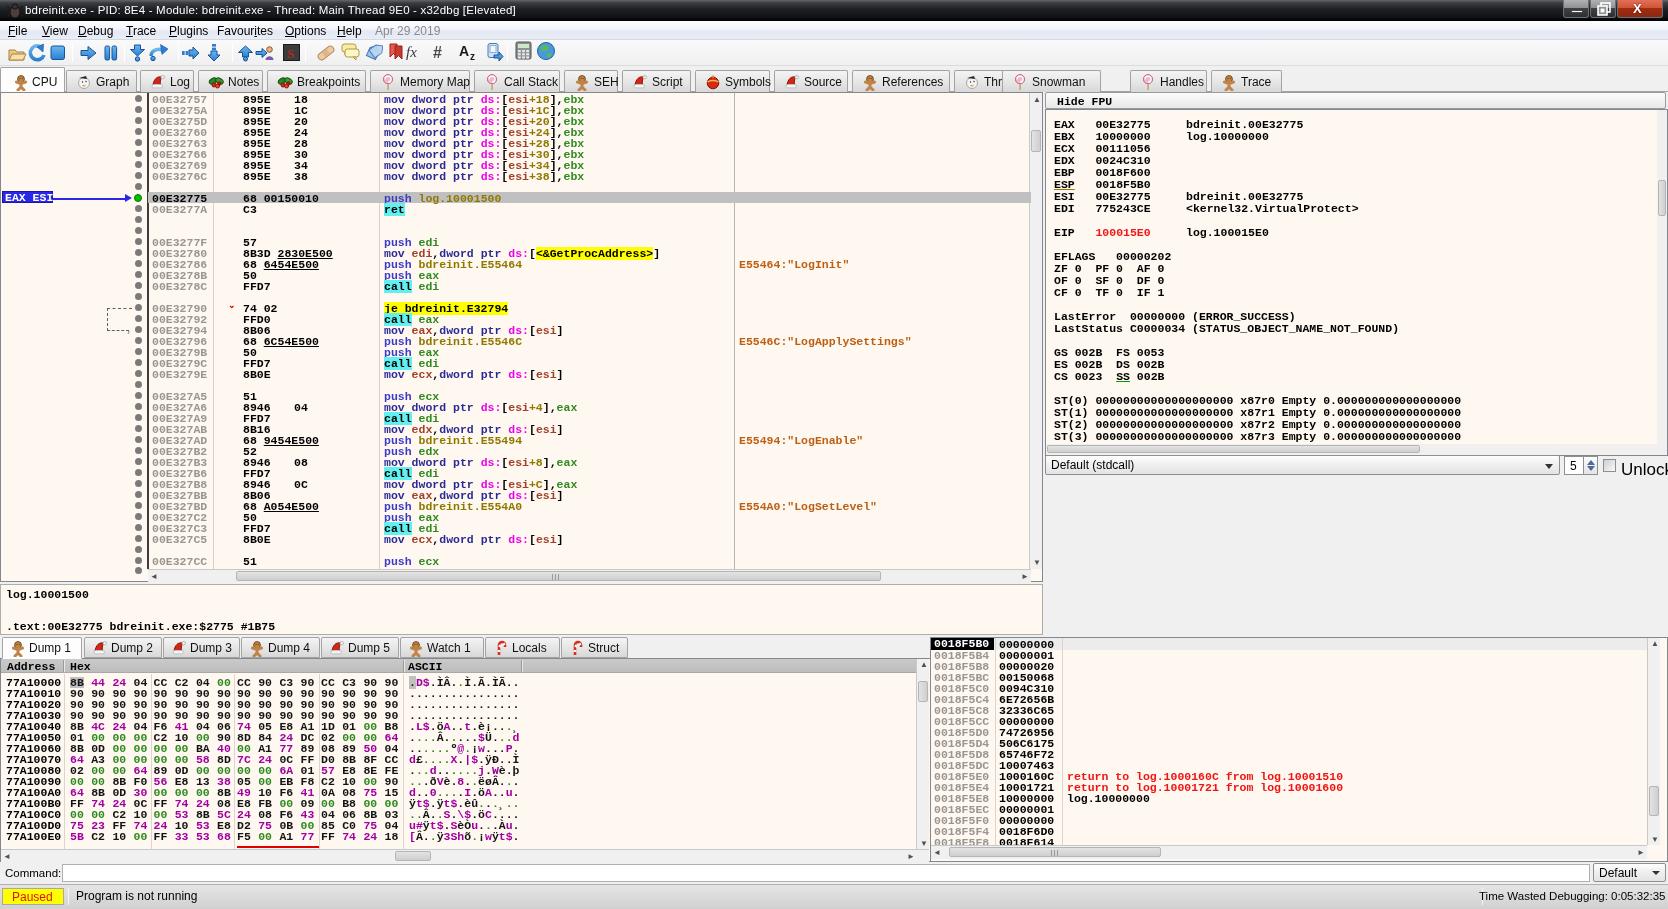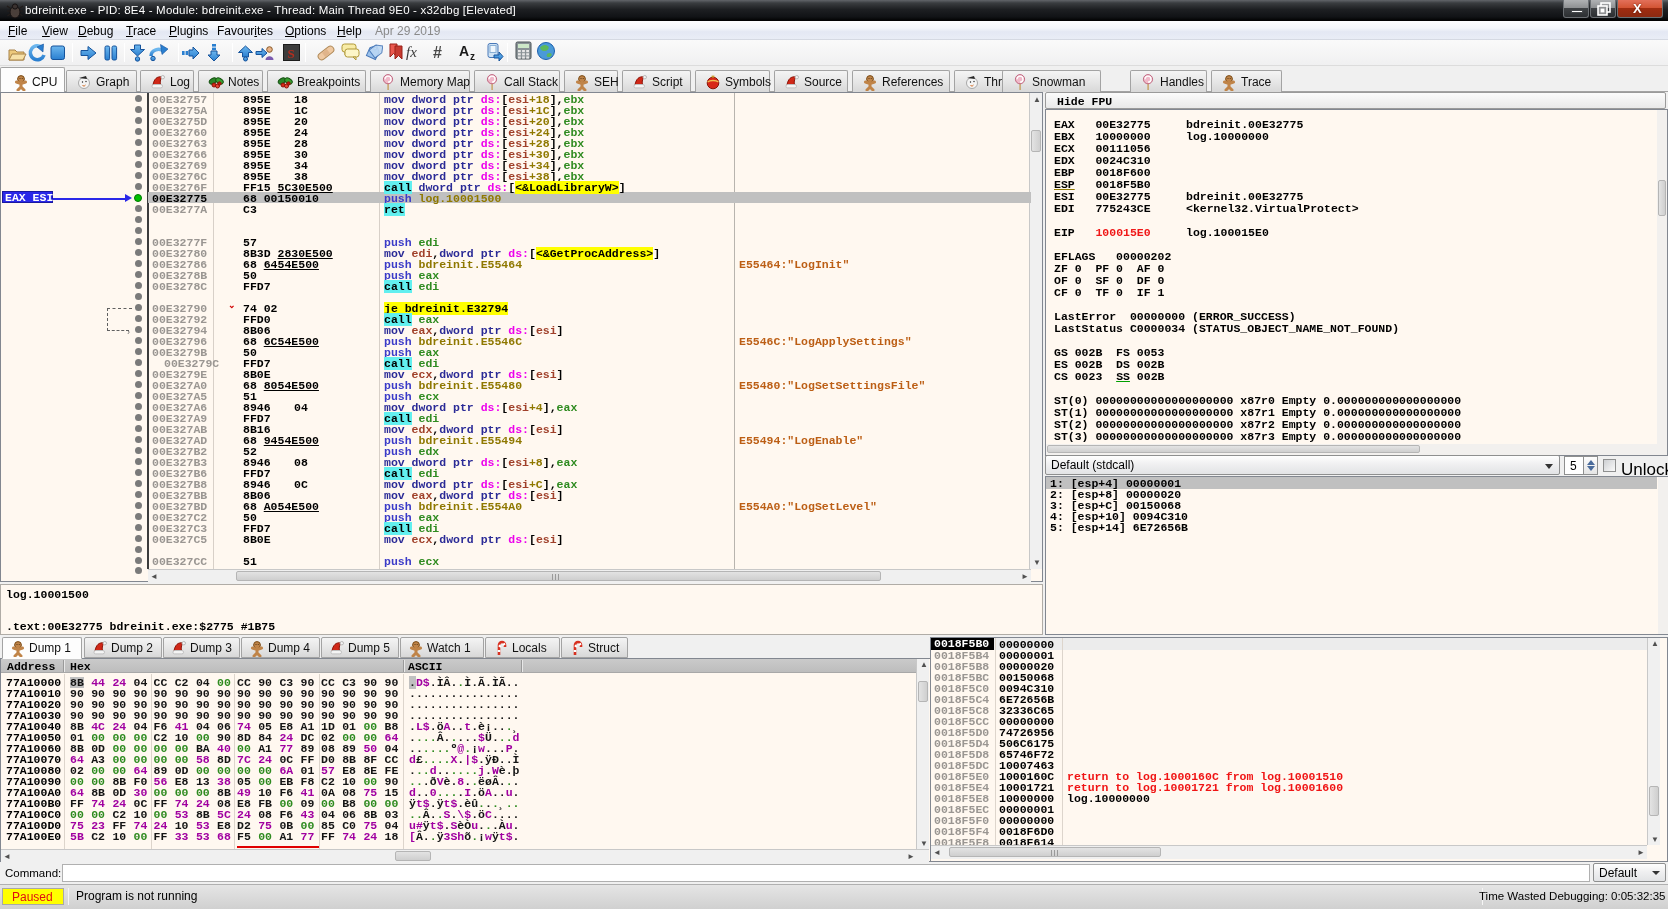--- a/index.html
+++ b/index.html
@@ -426,21 +426,20 @@
       <div class="abs mono drow" style="top:33.5px;height:11px;"><span class="abs gy" style="left:151px">00E32760</span><span class="abs bk" style="left:242px">895E</span><span class="abs bk" style="left:293px">24</span><span class="abs bk" style="left:383px"><span class="nv">mov dword ptr </span><span class="mg">ds:</span>[<span class="rg">esi</span><span class="ol">+24</span>],<span class="gr">ebx</span></span></div>
       <div class="abs" style="left:133.5px;top:35.0px;width:7px;height:7px;border-radius:50%;background:#7a7a7a"></div>
       <div class="abs mono drow" style="top:44.5px;height:11px;"><span class="abs gy" style="left:151px">00E32763</span><span class="abs bk" style="left:242px">895E</span><span class="abs bk" style="left:293px">28</span><span class="abs bk" style="left:383px"><span class="nv">mov dword ptr </span><span class="mg">ds:</span>[<span class="rg">esi</span><span class="ol">+28</span>],<span class="gr">ebx</span></span></div>
       <div class="abs" style="left:133.5px;top:46.0px;width:7px;height:7px;border-radius:50%;background:#7a7a7a"></div>
       <div class="abs mono drow" style="top:55.5px;height:11px;"><span class="abs gy" style="left:151px">00E32766</span><span class="abs bk" style="left:242px">895E</span><span class="abs bk" style="left:293px">30</span><span class="abs bk" style="left:383px"><span class="nv">mov dword ptr </span><span class="mg">ds:</span>[<span class="rg">esi</span><span class="ol">+30</span>],<span class="gr">ebx</span></span></div>
       <div class="abs" style="left:133.5px;top:57.0px;width:7px;height:7px;border-radius:50%;background:#7a7a7a"></div>
       <div class="abs mono drow" style="top:66.5px;height:11px;"><span class="abs gy" style="left:151px">00E32769</span><span class="abs bk" style="left:242px">895E</span><span class="abs bk" style="left:293px">34</span><span class="abs bk" style="left:383px"><span class="nv">mov dword ptr </span><span class="mg">ds:</span>[<span class="rg">esi</span><span class="ol">+34</span>],<span class="gr">ebx</span></span></div>
       <div class="abs" style="left:133.5px;top:68.0px;width:7px;height:7px;border-radius:50%;background:#7a7a7a"></div>
       <div class="abs mono drow" style="top:77.5px;height:11px;"><span class="abs gy" style="left:151px">00E3276C</span><span class="abs bk" style="left:242px">895E</span><span class="abs bk" style="left:293px">38</span><span class="abs bk" style="left:383px"><span class="nv">mov dword ptr </span><span class="mg">ds:</span>[<span class="rg">esi</span><span class="ol">+38</span>],<span class="gr">ebx</span></span></div>
       <div class="abs" style="left:133.5px;top:79.0px;width:7px;height:7px;border-radius:50%;background:#7a7a7a"></div>
-      <div class="abs mono drow" style="top:88.5px;height:11px;"><span class="abs gy" style="left:151px">00E3276F</span><span class="abs bk" style="left:242px">FF15 <span class="u">5C30E500</span></span><span class="abs bk" style="left:383px"><span class="cy">call</span> <span class="nv">dword ptr </span><span class="mg">ds:</span>[<span class="yl">&lt;&amp;LoadLibraryW&gt;</span>]</span></div>
       <div class="abs" style="left:133.5px;top:90.0px;width:7px;height:7px;border-radius:50%;background:#7a7a7a"></div>
       <div class="abs" style="left:147px;top:98.5px;width:883px;height:11.5px;background:#c0c0c0;z-index:1"></div>
       <div class="abs mono drow" style="top:99.5px;height:11px;"><span class="abs bk" style="left:151px">00E32775</span><span class="abs bk" style="left:242px">68 00150010</span><span class="abs bk" style="left:383px"><span class="pu">push </span><span class="ol">log.10001500</span></span></div>
       <div class="abs" style="left:132.5px;top:100.5px;width:8px;height:8px;border-radius:50%;background:#00c000;border:1px solid #007800"></div>
       <div class="abs mono drow" style="top:110.5px;height:11px;"><span class="abs gy" style="left:151px">00E3277A</span><span class="abs bk" style="left:242px">C3</span><span class="abs bk" style="left:383px"><span class="cy">ret</span></span></div>
       <div class="abs" style="left:133.5px;top:112.0px;width:7px;height:7px;border-radius:50%;background:#7a7a7a"></div>
       <div class="abs" style="left:133.5px;top:123.0px;width:7px;height:7px;border-radius:50%;background:#7a7a7a"></div>
       <div class="abs" style="left:133.5px;top:134.0px;width:7px;height:7px;border-radius:50%;background:#7a7a7a"></div>
       <div class="abs mono drow" style="top:143.5px;height:11px;"><span class="abs gy" style="left:151px">00E3277F</span><span class="abs bk" style="left:242px">57</span><span class="abs bk" style="left:383px"><span class="pu">push </span><span class="gr">edi</span></span></div>
       <div class="abs" style="left:133.5px;top:145.0px;width:7px;height:7px;border-radius:50%;background:#7a7a7a"></div>
@@ -456,25 +455,24 @@
       <div class="abs mono drow" style="top:209.5px;height:11px;"><span class="abs gy" style="left:151px">00E32790</span><span class="abs bk" style="left:242px">74 02</span><span class="abs bk" style="left:383px"><span class="yl">je bdreinit.E32794</span></span></div>
       <div class="abs" style="left:133.5px;top:211.0px;width:7px;height:7px;border-radius:50%;background:#7a7a7a"></div>
       <div class="abs mono drow" style="top:220.5px;height:11px;"><span class="abs gy" style="left:151px">00E32792</span><span class="abs bk" style="left:242px">FFD0</span><span class="abs bk" style="left:383px"><span class="cy">call</span> <span class="gr">eax</span></span></div>
       <div class="abs" style="left:133.5px;top:222.0px;width:7px;height:7px;border-radius:50%;background:#7a7a7a"></div>
       <div class="abs mono drow" style="top:231.5px;height:11px;"><span class="abs gy" style="left:151px">00E32794</span><span class="abs bk" style="left:242px">8B06</span><span class="abs bk" style="left:383px"><span class="nv">mov </span><span class="rg">eax</span>,<span class="nv">dword ptr </span><span class="mg">ds:</span>[<span class="rg">esi</span>]</span></div>
       <div class="abs" style="left:133.5px;top:233.0px;width:7px;height:7px;border-radius:50%;background:#7a7a7a"></div>
       <div class="abs mono drow" style="top:242.5px;height:11px;"><span class="abs gy" style="left:151px">00E32796</span><span class="abs bk" style="left:242px">68 <span class="u">6C54E500</span></span><span class="abs bk" style="left:383px"><span class="pu">push </span><span class="ol">bdreinit.E5546C</span></span><span class="abs cmt" style="left:738px">E5546C:"LogApplySettings"</span></div>
       <div class="abs" style="left:133.5px;top:244.0px;width:7px;height:7px;border-radius:50%;background:#7a7a7a"></div>
       <div class="abs mono drow" style="top:253.5px;height:11px;"><span class="abs gy" style="left:151px">00E3279B</span><span class="abs bk" style="left:242px">50</span><span class="abs bk" style="left:383px"><span class="pu">push </span><span class="gr">eax</span></span></div>
       <div class="abs" style="left:133.5px;top:255.0px;width:7px;height:7px;border-radius:50%;background:#7a7a7a"></div>
-      <div class="abs mono drow" style="top:264.5px;height:11px;"><span class="abs gy" style="left:163px">00E3279C</span><span class="abs bk" style="left:242px">FFD7</span><span class="abs bk" style="left:383px"><span class="cy">call</span> <span class="gr">edi</span></span></div>
+      <div class="abs mono drow" style="top:264.5px;height:11px;"><span class="abs gy" style="left:151px">00E3279C</span><span class="abs bk" style="left:242px">FFD7</span><span class="abs bk" style="left:383px"><span class="cy">call</span> <span class="gr">edi</span></span></div>
       <div class="abs" style="left:133.5px;top:266.0px;width:7px;height:7px;border-radius:50%;background:#7a7a7a"></div>
       <div class="abs mono drow" style="top:275.5px;height:11px;"><span class="abs gy" style="left:151px">00E3279E</span><span class="abs bk" style="left:242px">8B0E</span><span class="abs bk" style="left:383px"><span class="nv">mov </span><span class="rg">ecx</span>,<span class="nv">dword ptr </span><span class="mg">ds:</span>[<span class="rg">esi</span>]</span></div>
       <div class="abs" style="left:133.5px;top:277.0px;width:7px;height:7px;border-radius:50%;background:#7a7a7a"></div>
-      <div class="abs mono drow" style="top:286.5px;height:11px;"><span class="abs gy" style="left:151px">00E327A0</span><span class="abs bk" style="left:242px">68 <span class="u">8054E500</span></span><span class="abs bk" style="left:383px"><span class="pu">push </span><span class="ol">bdreinit.E55480</span></span><span class="abs cmt" style="left:738px">E55480:"LogSetSettingsFile"</span></div>
       <div class="abs" style="left:133.5px;top:288.0px;width:7px;height:7px;border-radius:50%;background:#7a7a7a"></div>
       <div class="abs mono drow" style="top:297.5px;height:11px;"><span class="abs gy" style="left:151px">00E327A5</span><span class="abs bk" style="left:242px">51</span><span class="abs bk" style="left:383px"><span class="pu">push </span><span class="gr">ecx</span></span></div>
       <div class="abs" style="left:133.5px;top:299.0px;width:7px;height:7px;border-radius:50%;background:#7a7a7a"></div>
       <div class="abs mono drow" style="top:308.5px;height:11px;"><span class="abs gy" style="left:151px">00E327A6</span><span class="abs bk" style="left:242px">8946</span><span class="abs bk" style="left:293px">04</span><span class="abs bk" style="left:383px"><span class="nv">mov dword ptr </span><span class="mg">ds:</span>[<span class="rg">esi</span><span class="ol">+4</span>],<span class="gr">eax</span></span></div>
       <div class="abs" style="left:133.5px;top:310.0px;width:7px;height:7px;border-radius:50%;background:#7a7a7a"></div>
       <div class="abs mono drow" style="top:319.5px;height:11px;"><span class="abs gy" style="left:151px">00E327A9</span><span class="abs bk" style="left:242px">FFD7</span><span class="abs bk" style="left:383px"><span class="cy">call</span> <span class="gr">edi</span></span></div>
       <div class="abs" style="left:133.5px;top:321.0px;width:7px;height:7px;border-radius:50%;background:#7a7a7a"></div>
       <div class="abs mono drow" style="top:330.5px;height:11px;"><span class="abs gy" style="left:151px">00E327AB</span><span class="abs bk" style="left:242px">8B16</span><span class="abs bk" style="left:383px"><span class="nv">mov </span><span class="rg">edx</span>,<span class="nv">dword ptr </span><span class="mg">ds:</span>[<span class="rg">esi</span>]</span></div>
       <div class="abs" style="left:133.5px;top:332.0px;width:7px;height:7px;border-radius:50%;background:#7a7a7a"></div>
       <div class="abs mono drow" style="top:341.5px;height:11px;"><span class="abs gy" style="left:151px">00E327AD</span><span class="abs bk" style="left:242px">68 <span class="u">9454E500</span></span><span class="abs bk" style="left:383px"><span class="pu">push </span><span class="ol">bdreinit.E55494</span></span><span class="abs cmt" style="left:738px">E55494:"LogEnable"</span></div>
@@ -570,29 +568,20 @@
     </div>
     <div class="abs" style="left:1564px;top:456px;width:20px;height:19px;background:#fff;border:1px solid #8e8f8f;">
       <span class="abs" style="left:5px;top:2px;font-size:12px">5</span>
     </div>
     <div class="abs" style="left:1583px;top:456px;width:15px;height:19px;background:linear-gradient(180deg,#fdfdfd,#e4e4e4);border:1px solid #8e8f8f;">
       <div class="abs" style="left:3px;top:3px;width:0;height:0;border-left:4px solid transparent;border-right:4px solid transparent;border-bottom:5px solid #4a6b9b"></div>
       <div class="abs" style="left:3px;bottom:3px;width:0;height:0;border-left:4px solid transparent;border-right:4px solid transparent;border-top:5px solid #4a6b9b"></div>
     </div>
     <div class="abs" style="left:1603px;top:459px;width:13px;height:13px;background:linear-gradient(135deg,#cdcfd2,#fafafa);border:1px solid #8e8f8f;"></div>
     <div class="abs" style="left:1621px;top:460px;font-size:17px;color:#000">Unlocked</div>
-    <div class="abs cream" style="left:1045px;top:476px;width:623px;height:159px;border:1px solid #828790;">
-      <div class="abs" style="left:0;top:0;width:611px;height:11.5px;background:#c0c0c0"></div>
-      <div class="abs mono bk" style="left:4px;top:1px">1: [esp+4] 00000001</div>
-      <div class="abs mono bk" style="left:4px;top:12px">2: [esp+8] 00000020</div>
-      <div class="abs mono bk" style="left:4px;top:23px">3: [esp+C] 00150068</div>
-      <div class="abs mono bk" style="left:4px;top:34px">4: [esp+10] 0094C310</div>
-      <div class="abs mono bk" style="left:4px;top:45px">5: [esp+14] 6E72656B</div>
-      <div class="sb" style="left:612px;top:0;width:10px;height:157px;background:#f2f0ee;"></div>
-    </div>
     <div class="abs" style="left:0;top:637px;width:930px;height:21px;background:#f0f0f0">
       <div class="dtab act" style="left:2px;width:80px">
         <svg width="16" height="17" viewBox="0 0 16 17">
           <use href="#i-ginger"></use>
         </svg>
         <span class="lb">Dump 1</span>
       </div>
       <div class="dtab" style="left:84px;width:78px">
         <svg width="16" height="17" viewBox="0 0 16 17">
           <use href="#i-hat"></use>

